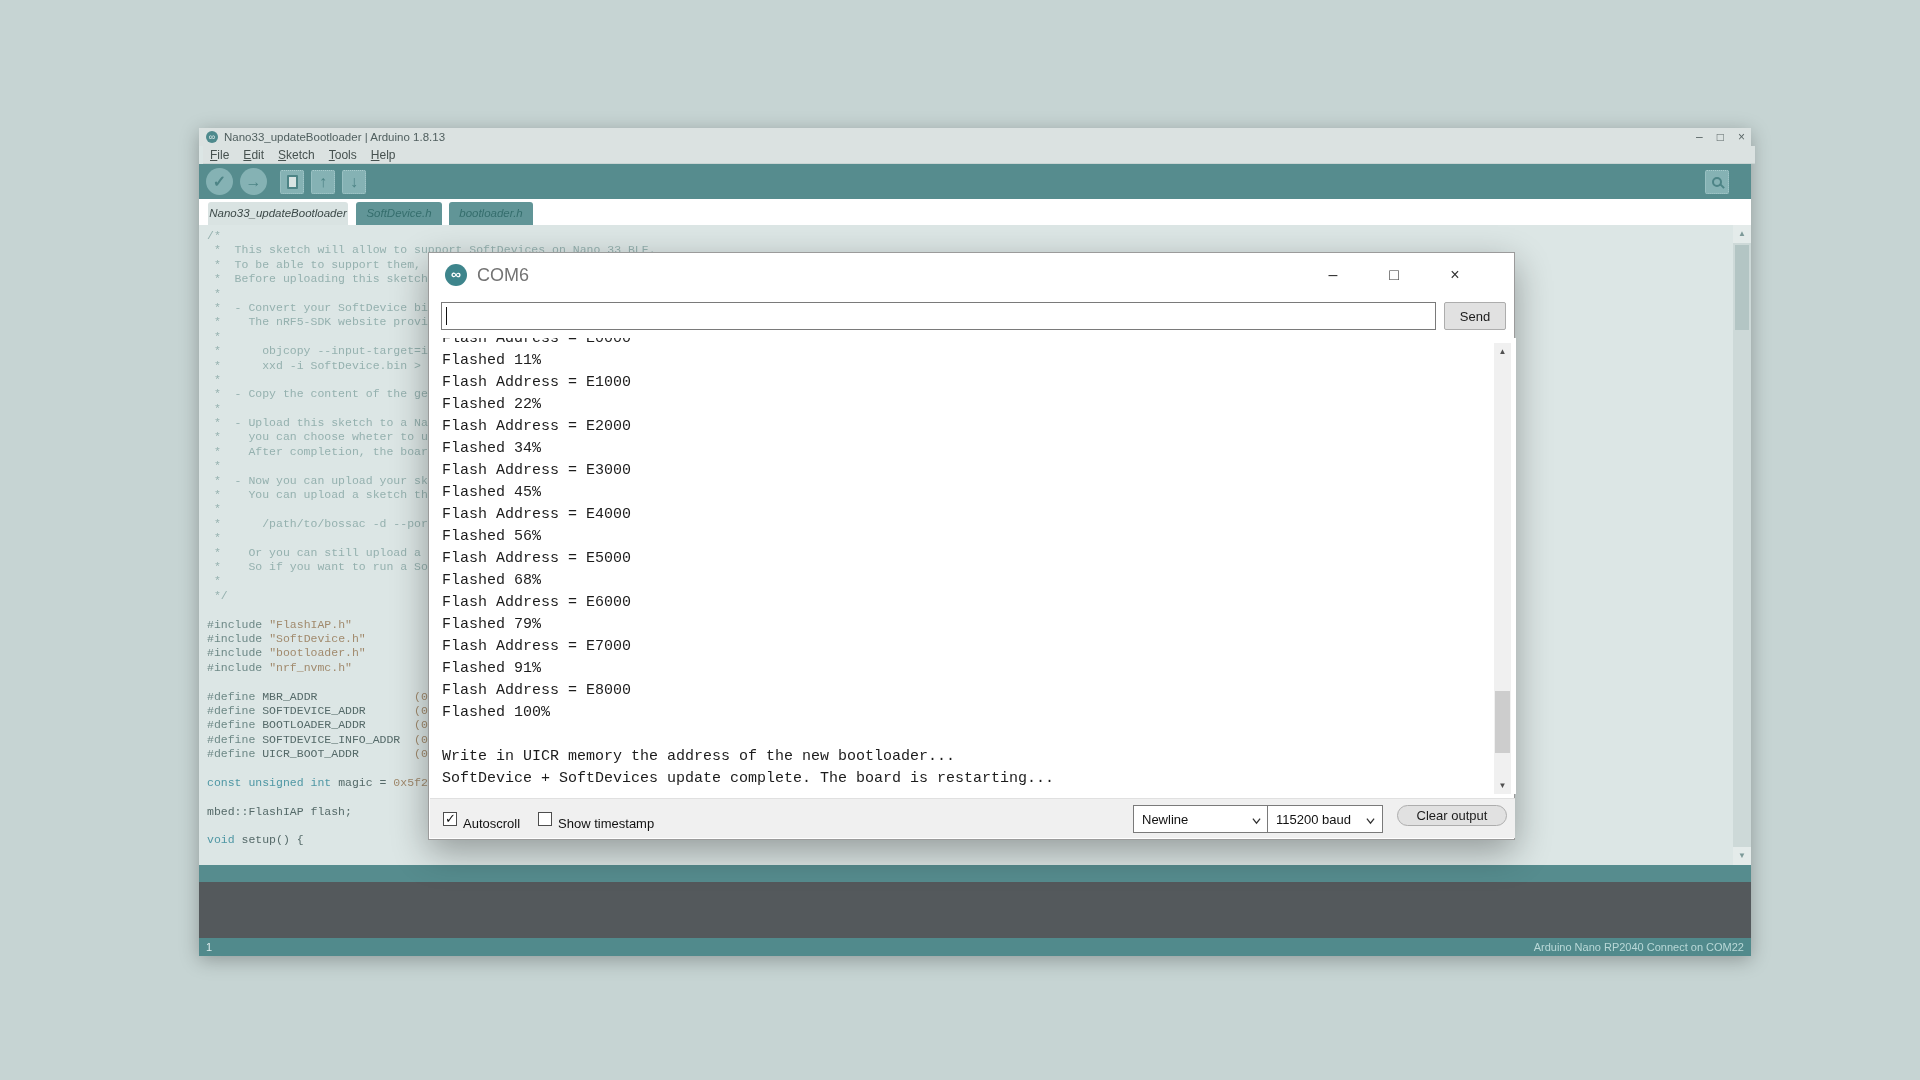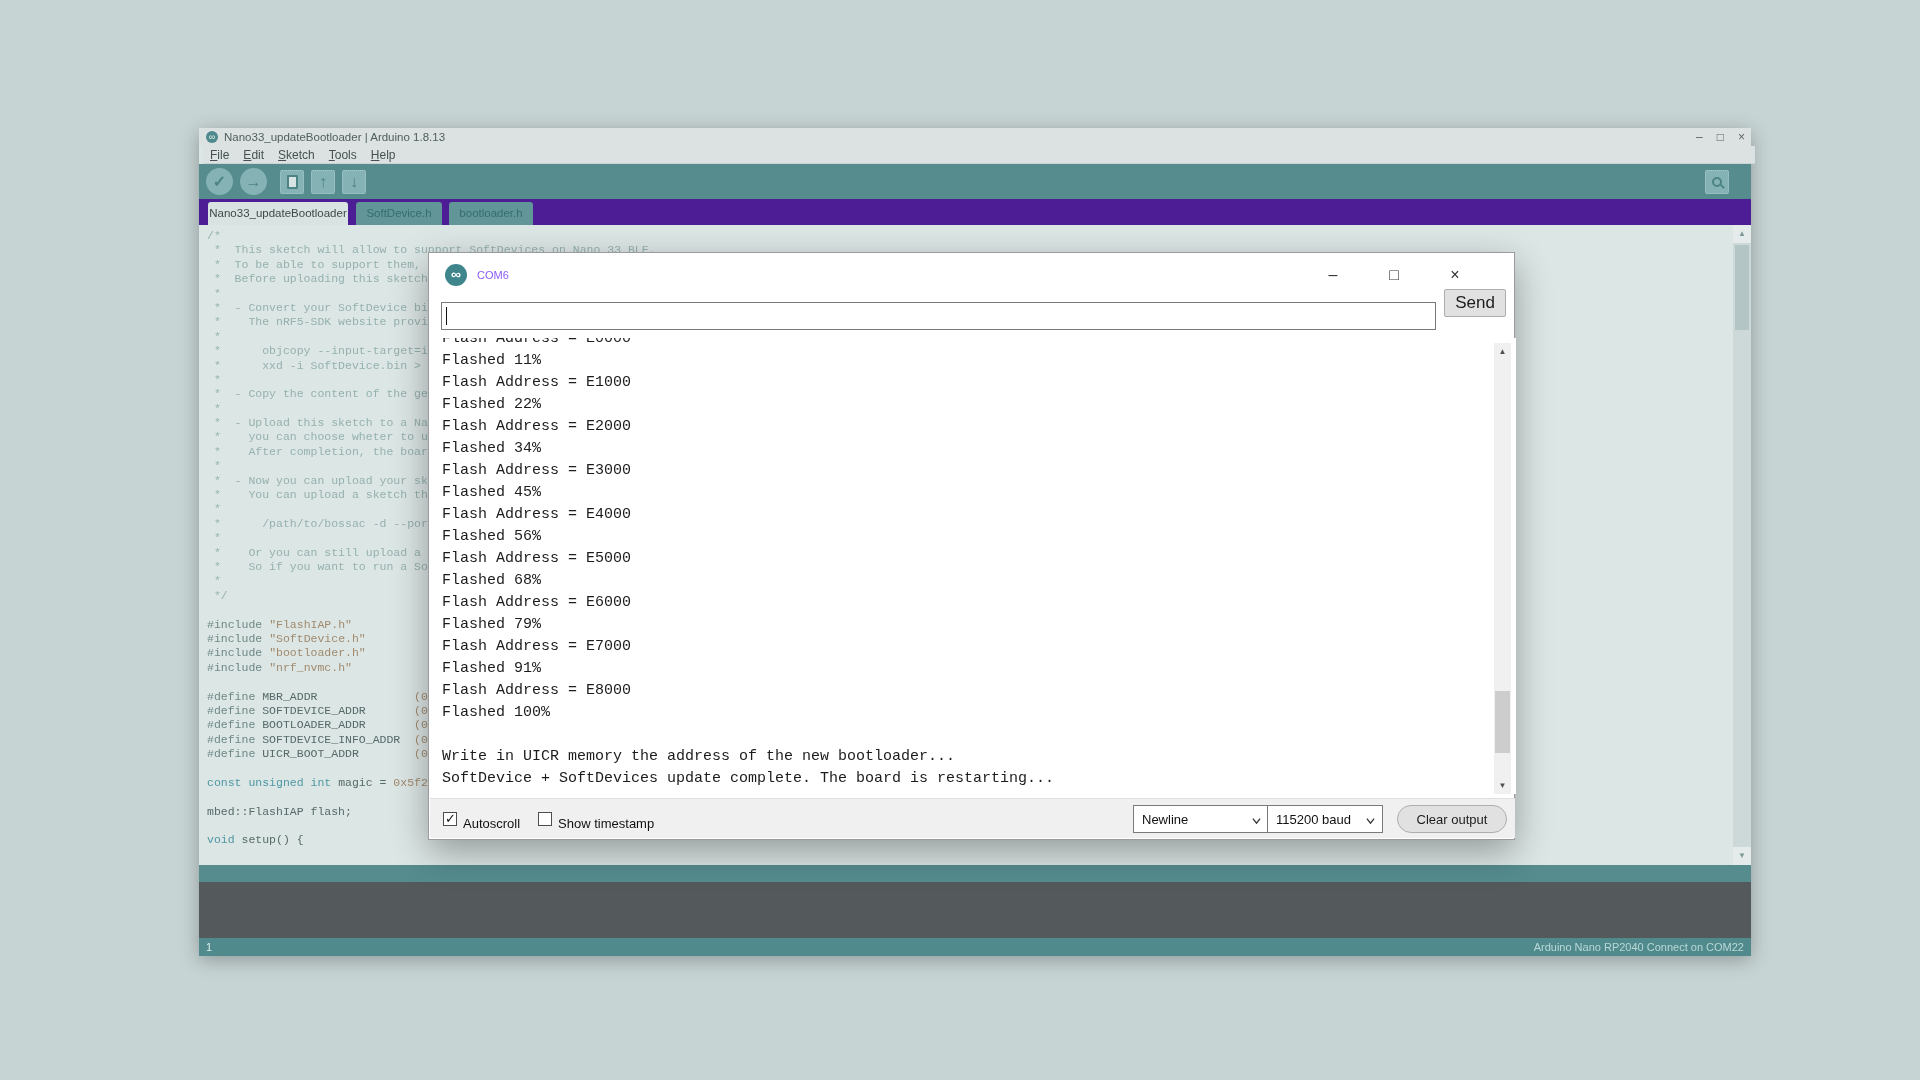--- a/index.html
+++ b/index.html
@@ -28,21 +28,21 @@
   .tb-btn { display:flex; align-items:center; justify-content:center; }
   .tb-circle { width:27px; height:27px; border-radius:50%; background:#85b2b4; }
   .tb-square { width:24px; height:24px; border-radius:2px; background:#85b2b4; border:1px dotted #a9cccd; }
   .tb-glyph { color:#4d8486; font-size:16px; font-weight:bold; line-height:1; }
   .icon-doc { width:11px; height:14px; border:2px solid #4d8486; border-radius:1px; background:#d8e4e3; }
   .tb-right { margin-left:auto; margin-right:22px; }
   .icon-magnifier { width:10px; height:10px; border:2px solid #4d8486; border-radius:50%; position:relative; }
   .icon-magnifier::after { content:""; position:absolute; width:6px; height:2px; background:#4d8486;
     right:-5px; bottom:-2px; transform:rotate(45deg); }
 
-  .tabbar { position:absolute; left:0; top:71px; width:100%; height:26px; background:#4c1d95; }
+  .tabbar { position:absolute; left:0; top:71px; width:100%; height:26px; background:#ffffff;font-style:italic; }
   .tab { position:absolute; bottom:0; height:23px; border-radius:3px 3px 0 0; font-size:11.5px;
     text-align:center; line-height:23px; white-space:nowrap; overflow:hidden; }
   .tab.active { left:9px; width:140px; background:#d9e3e2; color:#3d4a49; }
   .tab.t1 { left:157px; width:86px; background:#619597; color:#356e6d; }
   .tab.t2 { left:250px; width:84px; background:#619597; color:#356e6d; }
 
   .editor { position:absolute; left:0; top:97px; width:1534px; height:640px; background:#dce6e5;
     padding:4px 0 0 8px; overflow:hidden; }
   .code-line { font-family:"Liberation Mono", monospace; font-size:11.5px; line-height:14.4px;
     height:14.4px; white-space:pre; color:#556a69; }
@@ -67,29 +67,29 @@
   .status-right { font-size:11px; color:#b9d8d7; }
 
   
   .dialog { position:absolute; left:428px; top:252px; width:1087px; height:588px; background:#ffffff;
     border:1px solid #9b9b9b; box-shadow:0 12px 34px rgba(0,0,0,.33); }
 
   .dlg-titlebar { position:absolute; left:0; top:0; width:100%; height:44px; background:#ffffff;
     display:flex; align-items:center; padding-left:16px; }
   .dlg-icon { width:22px; height:22px; border-radius:50%; background:#3e858c; color:#ffffff;
     font-size:14px; line-height:21px; text-align:center; font-weight:bold; flex:0 0 auto; }
-  .dlg-title { font-size:11px; color:#8b5cf6; margin-left:10px; }
+  .dlg-title { font-size:18px; color:#737373; margin-left:10px; }
   .dlg-controls { position:absolute; right:36px; top:0; height:44px; display:flex; gap:15px; align-items:center; }
   .dlg-controls .ctl { width:46px; text-align:center; font-size:16px; color:#333; cursor:default; }
 
   .dlg-input { position:absolute; left:12px; top:49px; width:995px; height:28px; background:#fff;
     border:1px solid #7a7a7a; }
   .caret { position:absolute; left:4px; top:4px; width:1px; height:18px; background:#111; }
-  .send-btn { position:absolute; left:1015px; top:36px; width:62px; height:28px; background:#e1e1e1;
-    border:1px solid #adadad; border-radius:2px; font-size:17px; color:#1c1c1c; font-family:"Liberation Sans",sans-serif; }
+  .send-btn { position:absolute; left:1015px; top:49px; width:62px; height:28px; background:#e1e1e1;
+    border:1px solid #adadad; border-radius:2px; font-size:13px; color:#1c1c1c; font-family:"Liberation Sans",sans-serif; }
 
   .dlg-output { position:absolute; left:0; top:85px; width:1087px; height:456px; overflow:hidden; background:#fff; }
   .out-lines { margin:-10px 0 0 13px; }
   .out-line { font-family:"Liberation Mono", monospace; font-size:15px; line-height:22px; height:22px;
     white-space:pre; color:#1c1c1c; }
 
   .dlg-scrollbar { position:absolute; left:1065px; top:90px; width:17px; height:451px; background:#f0f0f0; }
   .dsb-btn { position:absolute; left:0; width:17px; height:17px; background:#f0f0f0; color:#505050;
     font-size:8px; text-align:center; line-height:17px; }
   .dsb-up { top:0; } .dsb-down { bottom:0; }
@@ -100,21 +100,21 @@
   .chk-group { position:absolute; left:13px; top:0; height:40px; display:flex; align-items:center; }
   .checkbox { width:14px; height:14px; background:#fff; border:1px solid #4d4d4d; position:relative; }
   .checkbox.checked::after { content:"✓"; position:absolute; left:1px; top:-2px; font-size:13px; color:#111; }
   .chk-label { font-size:13px; color:#111; margin:8px 18px 0 6px; }
 
   .dd { position:absolute; top:6px; height:28px; background:#fff; border:1px solid #7a7a7a;
     font-size:13px; color:#111; display:flex; align-items:center; padding-left:8px; }
   .dd-newline { left:703px; width:136px; }
   .dd-baud { left:837px; width:116px; }
   .dd-chevron { position:absolute; right:7px; top:10px; width:9px; height:9px; }
-  .clear-btn { position:absolute; left:967px; top:6px; width:110px; height:28px; background:#e1e1e1;
+  .clear-btn { position:absolute; left:967px; top:6px; width:110px; height:21px; background:#e1e1e1;
     border:1px solid #adadad; border-radius:14px; font-size:13px; color:#1c1c1c; font-family:"Liberation Sans",sans-serif; }
 </style>
 </head>
 <body>
 
 <div class="desktop">
 
   <div class="ide-window">
 
     <div class="titlebar">

